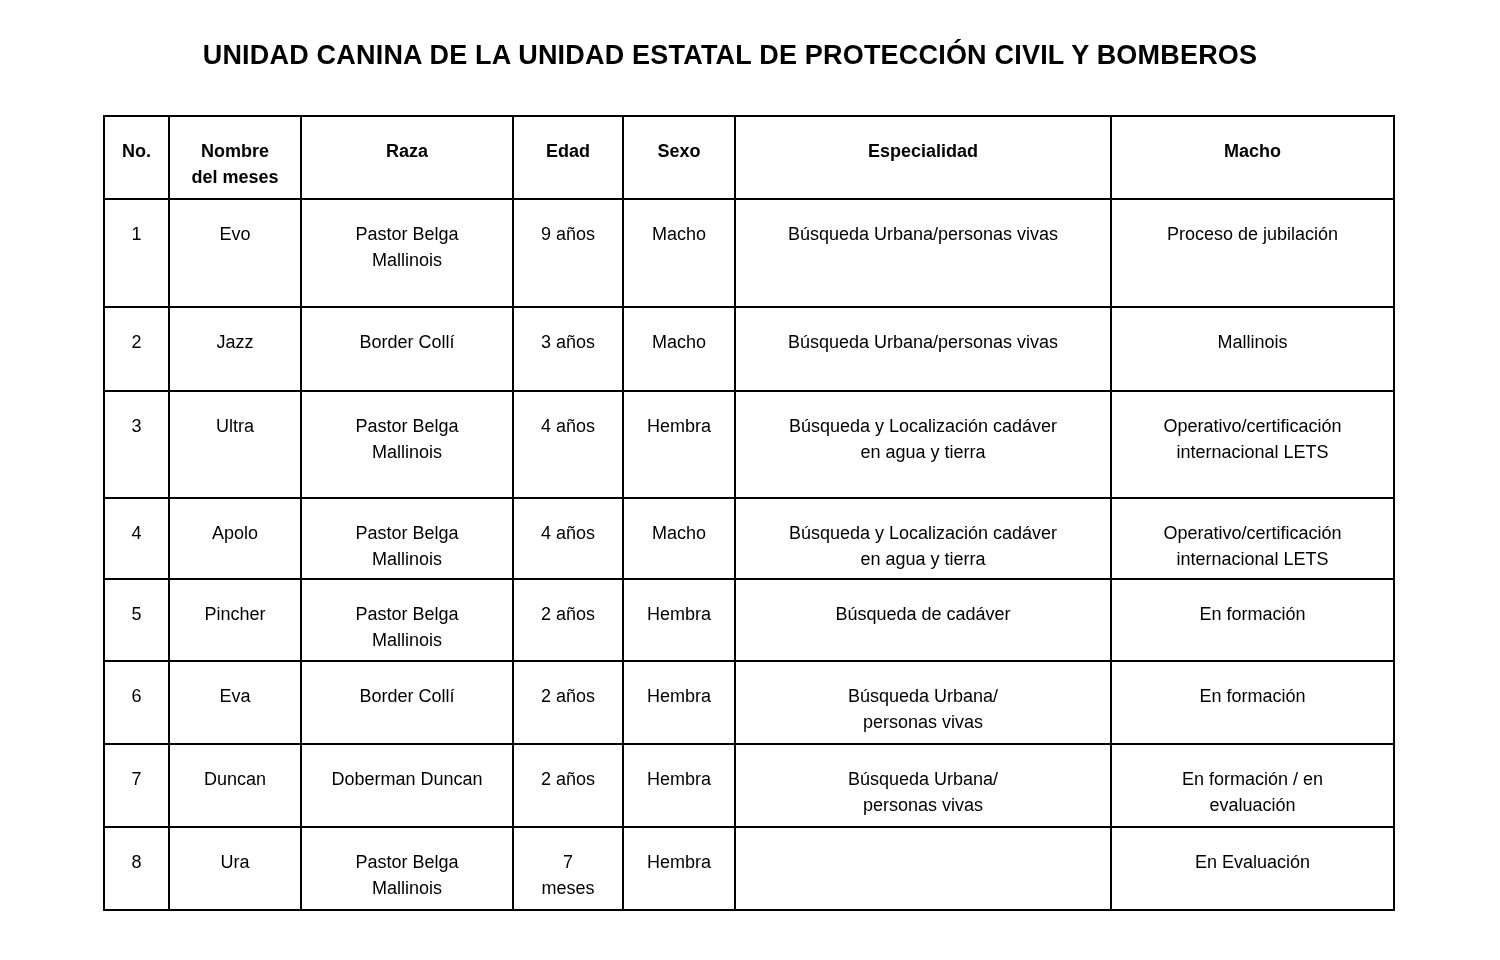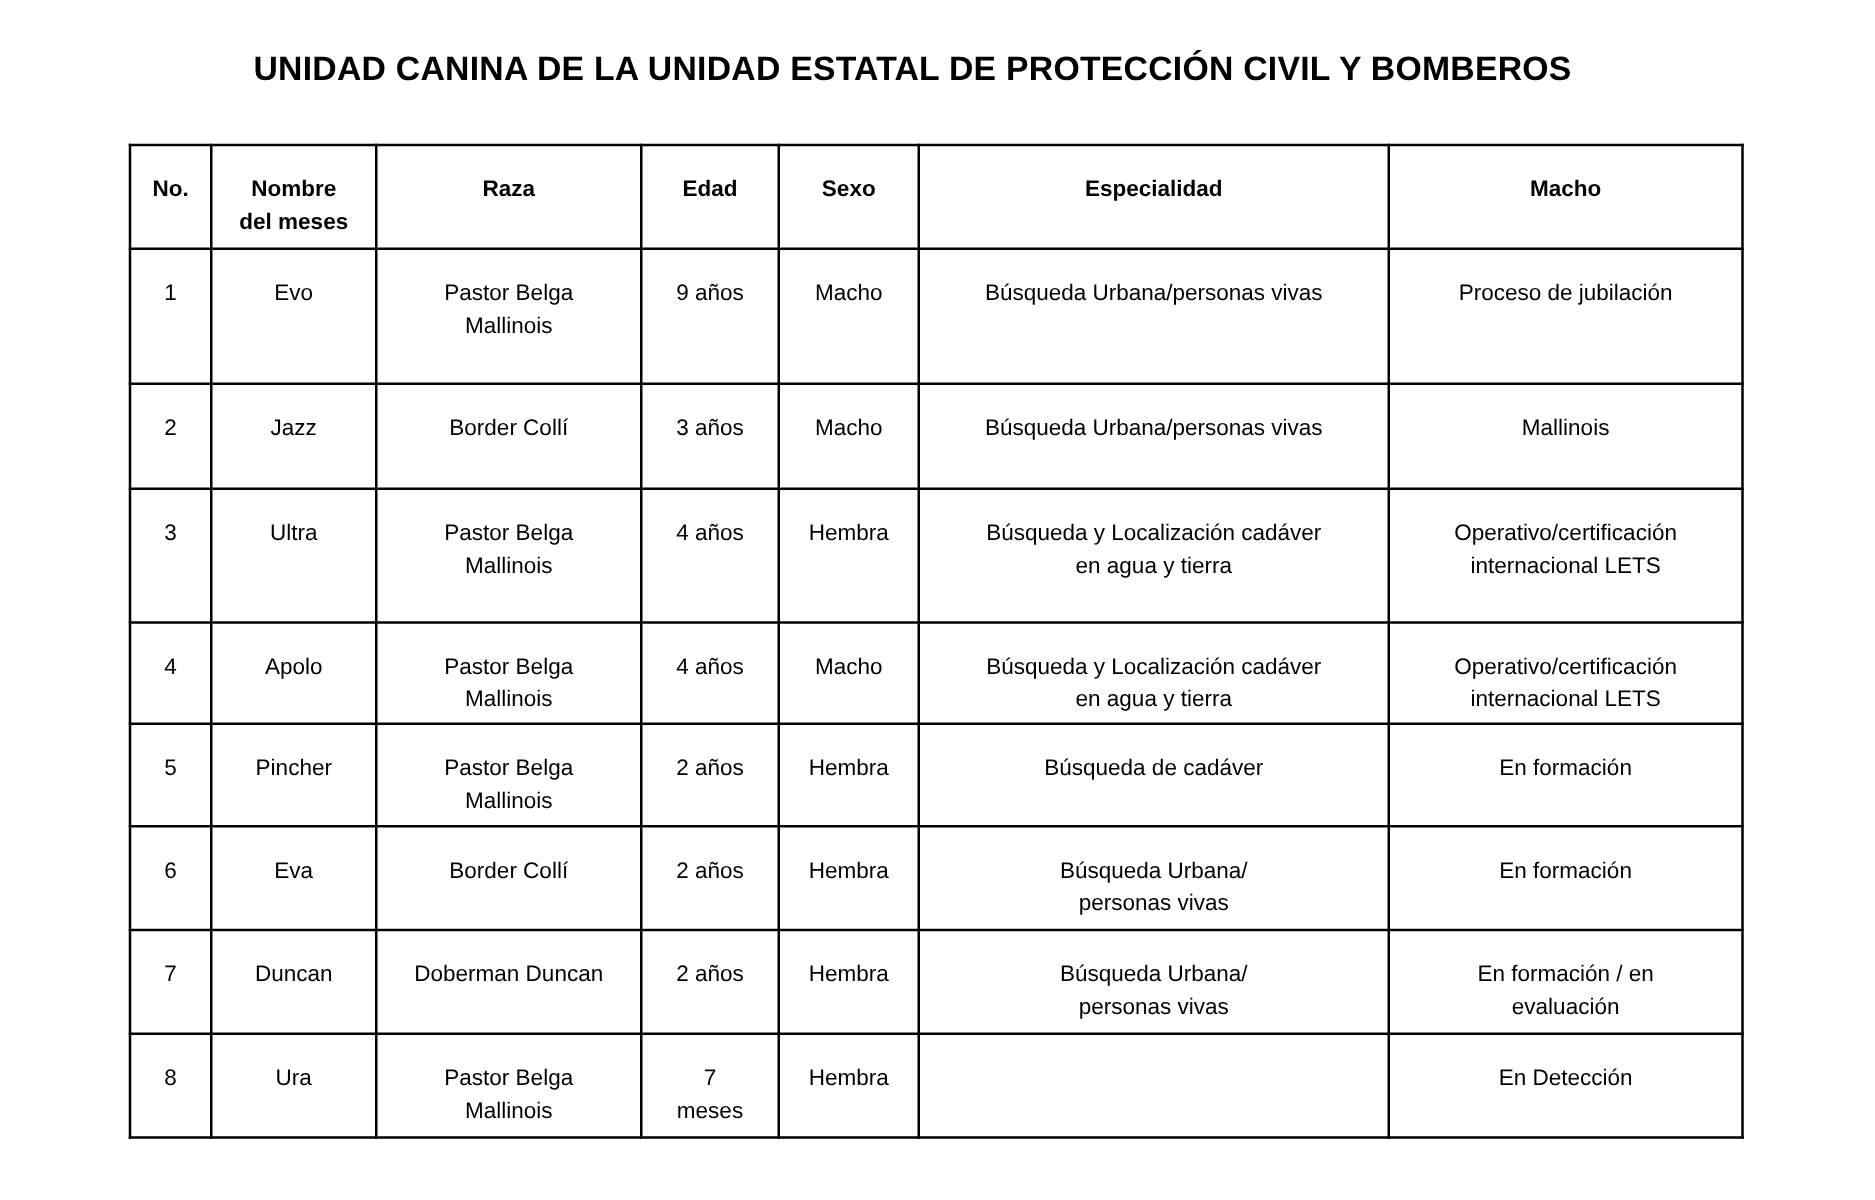--- a/index.html
+++ b/index.html
@@ -169,16 +169,16 @@
     </tr>
     <tr class="r8">
       <td>8</td>
       <td>Ura</td>
       <td>Pastor Belga
 Mallinois</td>
       <td>7
 meses</td>
       <td>Hembra</td>
       <td></td>
-      <td>En Detección</td>
+      <td>En Evaluación</td>
     </tr>
   </tbody>
 </table>
 
 </body></html>

